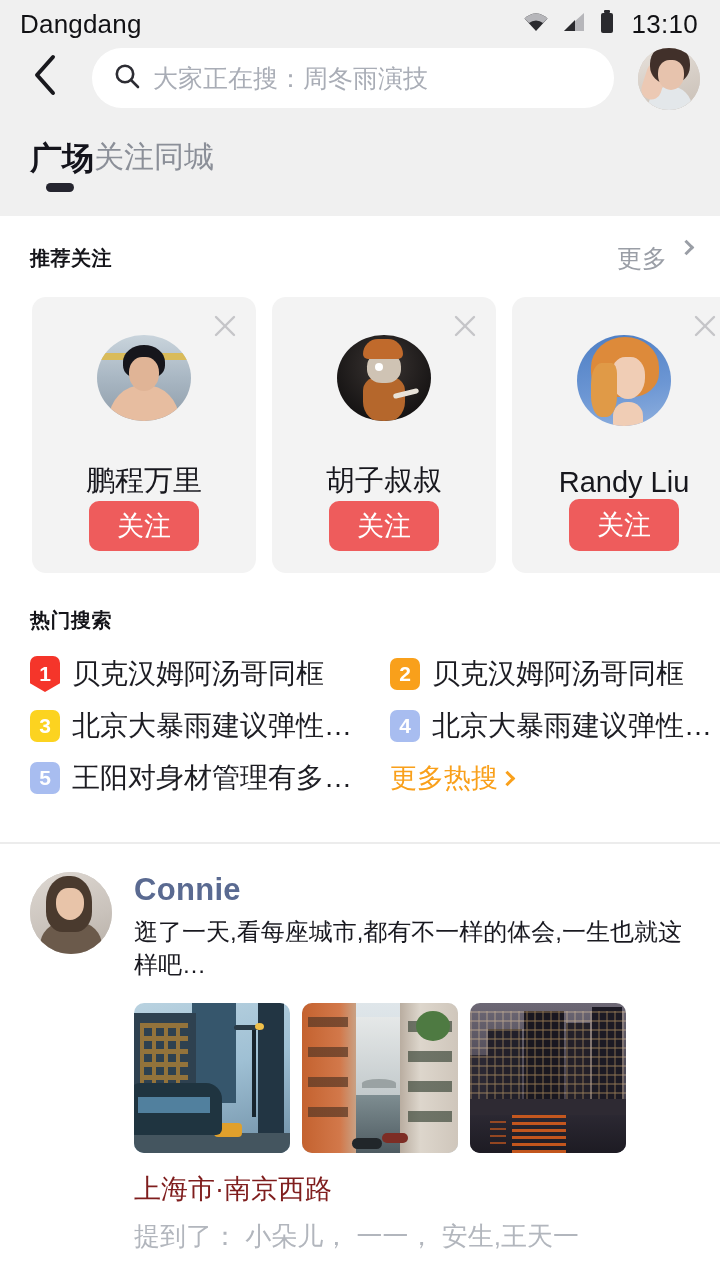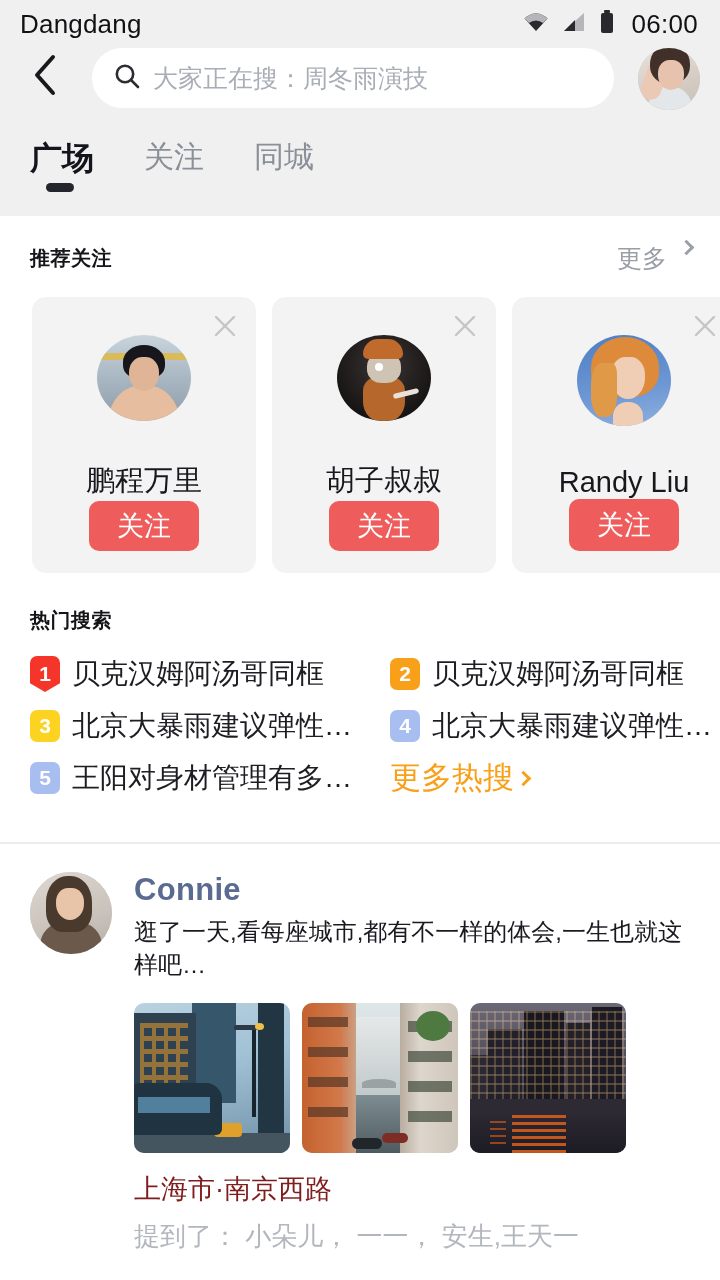--- a/index.html
+++ b/index.html
@@ -114,21 +114,20 @@
   .av-hair    { position: absolute; left: 12px; top: -4px; width: 40px; height: 40px; border-radius: 50% 50% 45% 45%; background: #41302a; }
   .av-face    { position: absolute; left: 20px; top: 12px; width: 26px; height: 30px; border-radius: 48% 48% 55% 55%; background: #e7c3ad; }
   .av-arm     { position: absolute; left: 6px; top: 14px; width: 20px; height: 38px; border-radius: 14px; background: #ecc9b4; transform: rotate(18deg); }
   .av-body    { position: absolute; left: 10px; bottom: -6px; width: 44px; height: 30px; border-radius: 22px 22px 0 0; background: #e3e7ea; }
 
   
   .tabs {
     display: flex;
     align-items: flex-start;
     padding: 8px 16px 0 30px;
-    gap: 50px;
   }
 
   .tab {
     position: relative;
     font-size: 30px;
     color: #8b8f98;
     padding-bottom: 16px;
     line-height: 1.25;
   }
 
@@ -312,21 +311,21 @@
     color: #1d1d23;
     white-space: nowrap;
     overflow: hidden;
   }
 
   .hot-more {
     display: flex;
     align-items: center;
     gap: 4px;
     color: #f9a01b;
-    font-size: 31px;
+    font-size: 27px;
     height: 48px;
   }
 
   .divider {
     height: 2px;
     background: #ececec;
     margin-top: 40px;
   }
 
   
@@ -465,21 +464,21 @@
               <path d="M2 19 L22 19 L22 1 Z" fill="#b6b6ba"></path>
               <path d="M2 19 L13 19 L13 8 Z" fill="#2a2a2e"></path>
             </svg>
         </span>
         <span class="status-icon">
           <svg width="16" height="24" viewBox="0 0 16 24">
               <rect x="5" y="0" width="6" height="3" rx="1" fill="#2a2a2e"></rect>
               <rect x="2" y="3" width="12" height="20" rx="2" fill="#2a2a2e"></rect>
             </svg>
         </span>
-        <span class="status-time">06:00</span>
+        <span class="status-time">13:10</span>
       </div>
     </div>
 
     <div class="search-row">
       <div class="back-btn">
         <svg width="24" height="42" viewBox="0 0 24 42">
             <path d="M20 3 L4 21 L20 39" stroke="#18181d" stroke-width="4" fill="none" stroke-linecap="round" stroke-linejoin="round"></path>
           </svg>
       </div>
       <div class="search-box">

